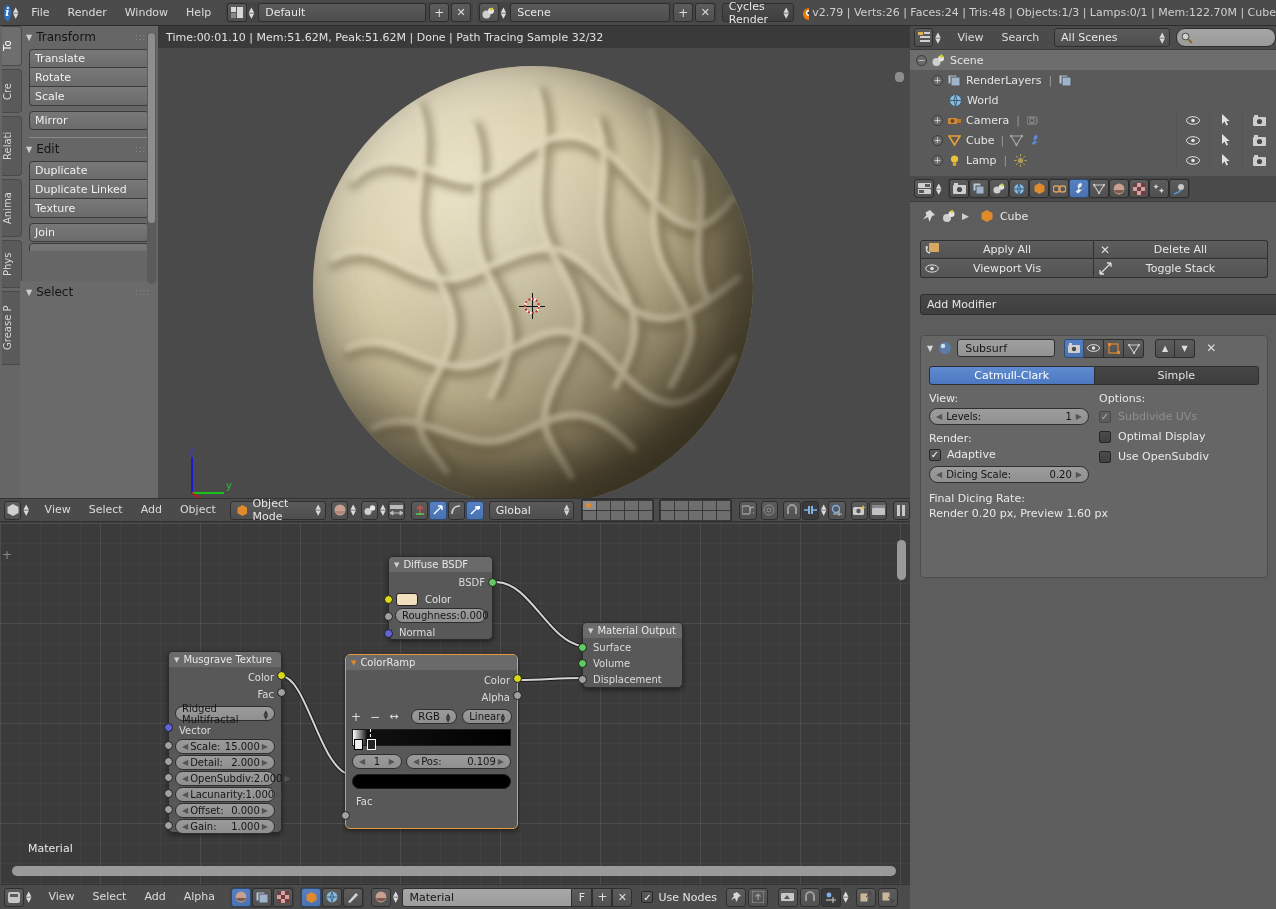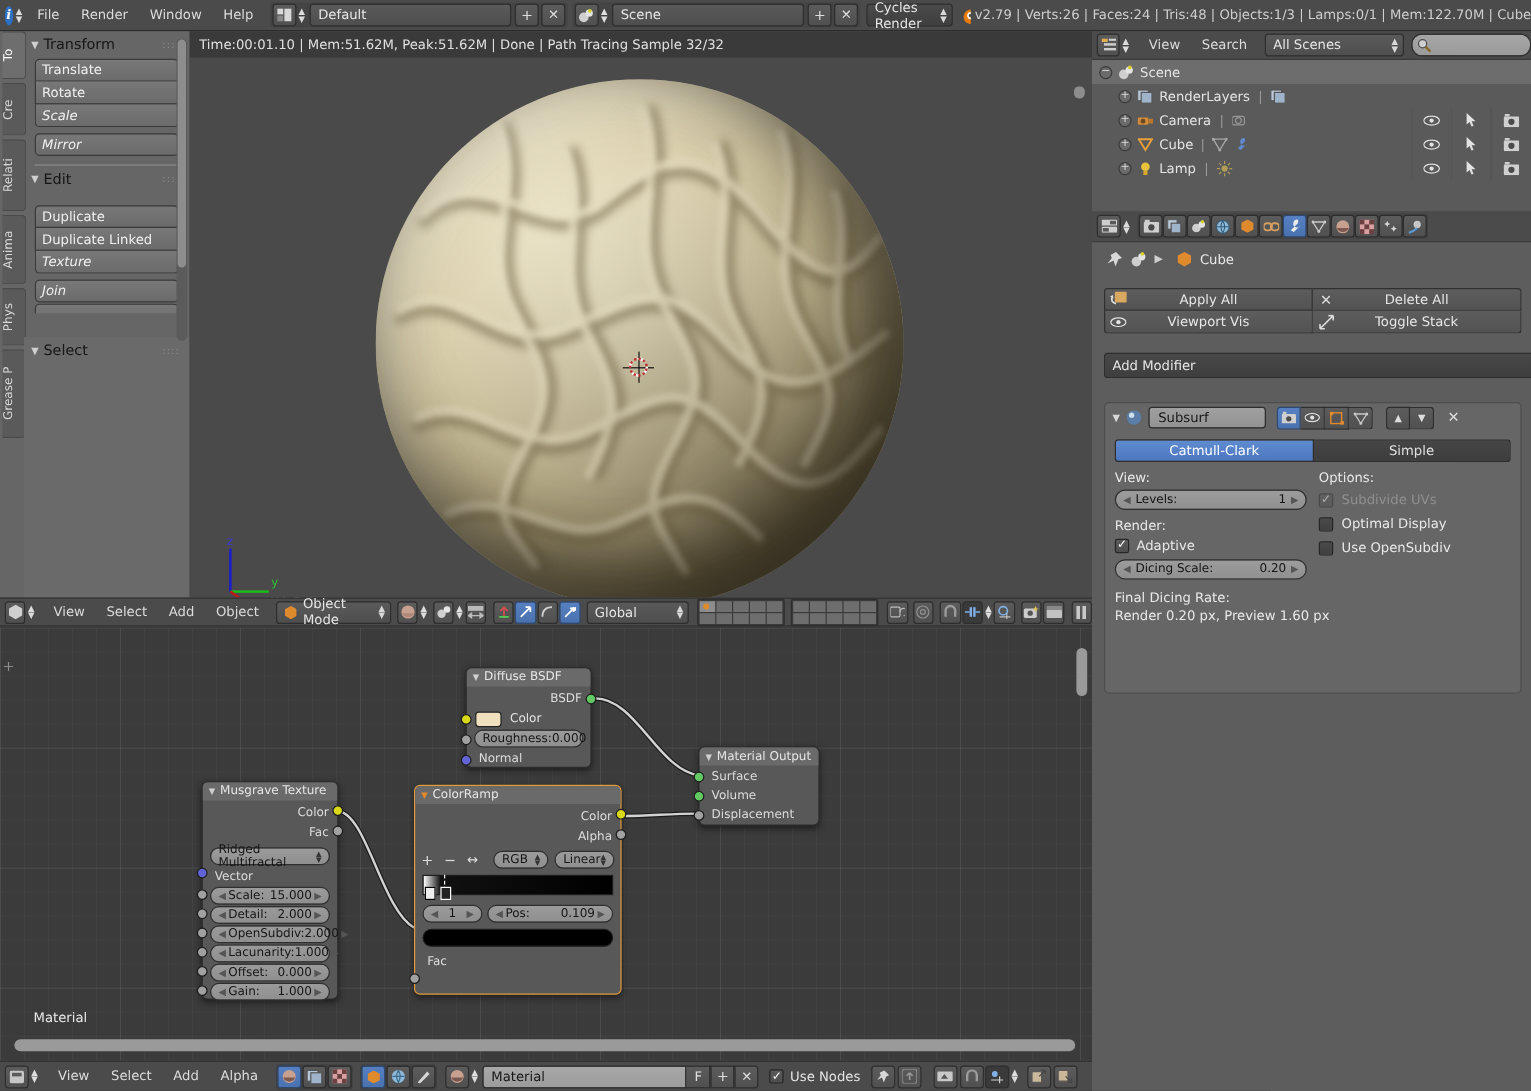--- a/index.html
+++ b/index.html
@@ -49,21 +49,21 @@
       margin:0 0 3px 2px; }
   .vtab.active{ background:#6e6e6e; color:#fff; }
   #shelfbody{ position:absolute; left:20px; top:0; width:138px; height:472px; }
   .panel-head{ display:flex; align-items:center; justify-content:space-between;
       padding:4px 8px 3px 6px; font-size:12px; color:#111; }
   .panel-head .t{ display:flex; align-items:center; color:#151515; font-weight:normal; }
   .shelfbtn{ width:120px; height:19px; margin:0 auto; background:linear-gradient(180deg,#787878,#6b6b6b);
       border:1px solid #3a3a3a; color:#f0f0f0; font-size:11px; display:flex; align-items:center;
       padding-left:5px; }
   .shelfgroup .shelfbtn:first-child{ border-radius:4px 4px 0 0; }
-  .shelfgroup .shelfbtn:last-child{ border-radius:0 0 4px 4px; border-top:none;font-style:italic; }
+  .shelfgroup .shelfbtn:last-child{ border-radius:0 0 4px 4px; border-top:none; }
   .shelfgroup .shelfbtn:not(:first-child):not(:last-child){ border-top:none; }
   .shelfgroup.single .shelfbtn{ border-radius:4px; border-top:1px solid #3a3a3a; }
   #shelfscroll{ position:absolute; right:2px; top:6px; width:9px; height:252px;
       background:#5b5b5b; border-radius:5px; }
   #shelfscroll i{ position:absolute; left:1px; top:1px; width:7px; height:190px;
       background:#8d8d8d; border-radius:4px; display:block; }
 
   
   #vp{ position:absolute; left:158px; top:26px; width:752px; height:472px;
       background:#4c4c4c; overflow:hidden; }
@@ -289,21 +289,21 @@
 
       <div style="width:120px;height:1px;background:#8b8b8b;margin:7px auto 0;"></div>
 
       <div class="panel-head">
         <div class="t">
             <span class="panel-tri">▼</span>
             <span>Edit</span>
           </div>
         <span class="grip">::::</span>
       </div>
-      <div class="shelfgroup" style="margin-top:12px">
+      <div class="shelfgroup" style="margin-top:2px">
         <div class="shelfbtn">Duplicate</div>
         <div class="shelfbtn">Duplicate Linked</div>
         <div class="shelfbtn">Texture</div>
       </div>
       <div class="shelfgroup single" style="margin-top:5px">
         <div class="shelfbtn">Join</div>
       </div>
       <div class="shelfgroup single" style="margin-top:1px;overflow:hidden;height:8px">
         <div class="shelfbtn"></div>
       </div>
@@ -966,20 +966,27 @@
             <rect x="3" y="3" width="9" height="9" fill="#9fb4cb" stroke="#555"></rect>
           </svg>
         <span style="margin-left:5px">RenderLayers</span>
         <span style="margin:0 7px;color:#9a9a9a">|</span>
         <svg width="13" height="13" class="svgi">
             <rect x="0" y="1" width="9" height="9" fill="#b9c8d8" stroke="#555"></rect>
             <rect x="3" y="3" width="9" height="9" fill="#9fb4cb" stroke="#555"></rect>
           </svg>
       </div>
 
+      <div class="otrow" style="padding-left:39px">
+        <svg width="13" height="13" class="svgi">
+            <circle cx="6.5" cy="6.5" r="6" fill="#8fb9d9" stroke="#3a5a70"></circle>
+            <path d="M1 6.5 H12 M6.5 .8 Q9.5 6.5 6.5 12.2 Q3.5 6.5 6.5 .8" stroke="#2f5a78" fill="none" stroke-width=".9"></path>
+          </svg>
+        <span style="margin-left:5px">World</span>
+      </div>
 
       <div class="otrow" style="padding-left:22px">
         <span class="expand">+</span>
         <span style="width:5px"></span>
         <svg width="13" height="13" class="svgi">
             <rect x="0" y="4" width="9" height="6" rx="1" fill="#d08a3a"></rect>
             <circle cx="4.5" cy="7" r="2" fill="#6a4a20"></circle>
             <rect x="9" y="5" width="4" height="4" fill="#b87830"></rect>
           </svg>
         <span style="margin-left:5px">Camera</span>

